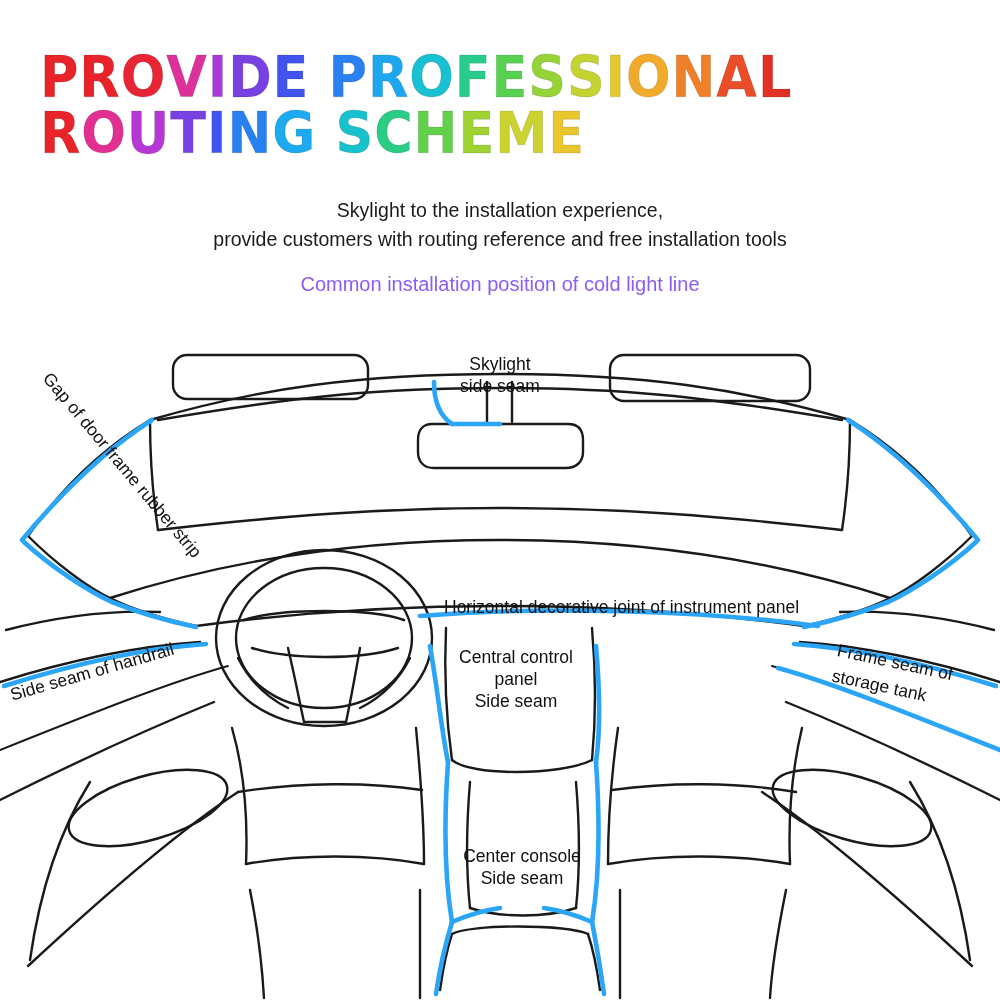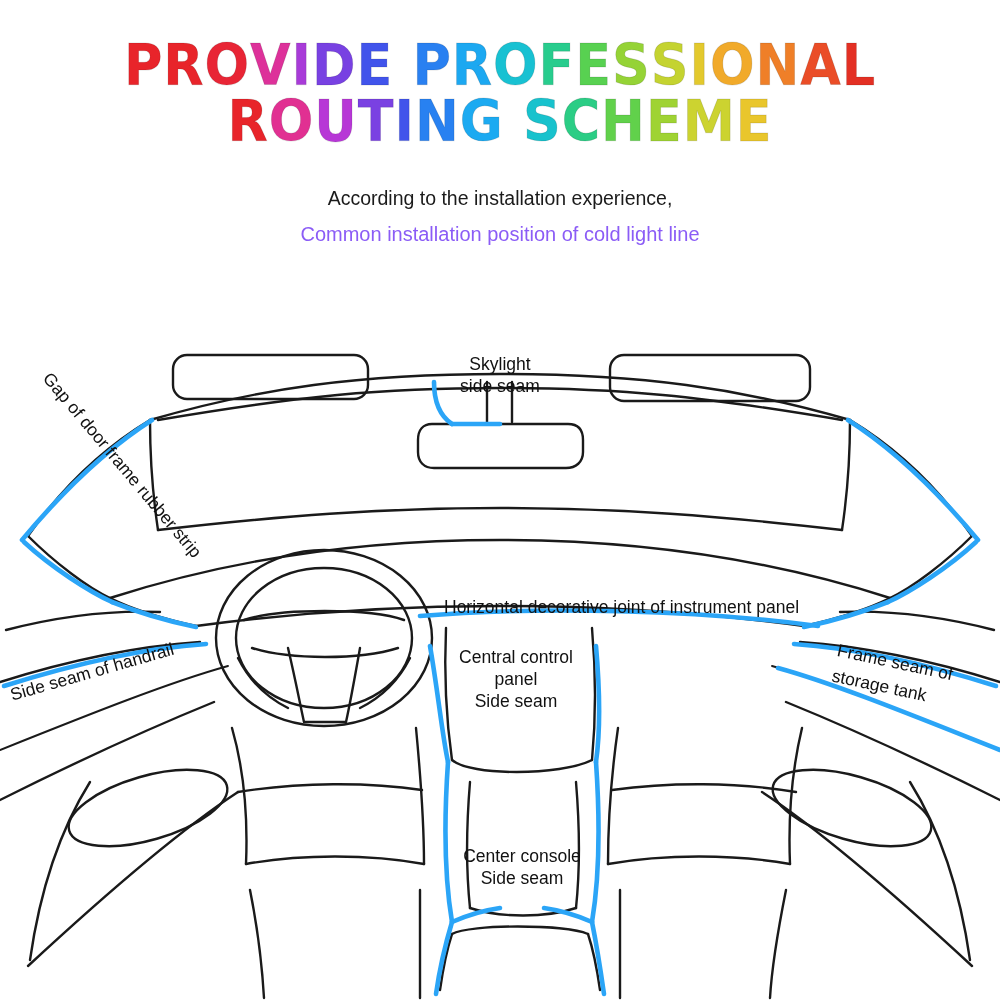--- a/index.html
+++ b/index.html
@@ -11,22 +11,22 @@
     width: 1000px;
     height: 1000px;
     position: relative;
     overflow: hidden;
     font-family: "Liberation Sans", sans-serif;
     color: #111;
   }
 
   
   .headline {
-    text-align: center;
-    padding-top: 38px;
+    text-align: left;
+    padding-top: 50px;
     line-height: 0.98;
     user-select: none;
   }
   .headline .line {
     font-family: "DejaVu Sans", sans-serif;
     font-weight: bold;
     font-size: 57px;
     letter-spacing: 1px;
     white-space: nowrap;
     -webkit-text-stroke: 1px rgba(0,0,0,0.12);
@@ -39,21 +39,21 @@
   
   .subtitle {
     text-align: center;
     margin-top: 34px;
     font-size: 19.5px;
     color: #1b1b1b;
     line-height: 1.5;
   }
   .section-label {
     text-align: center;
-    margin-top: 10px;
+    margin-top: 19px;
     font-size: 20px;
     color: #8b5cf6;
   }
 
   
   .diagram-wrap {
     position: absolute;
     left: 0;
     top: 330px;
     width: 905px;
@@ -93,21 +93,22 @@
 </style>
 </head>
 <body>
 
 <div class="headline">
   <div class="line" id="headline-line-1"><span class="ch" style="color: rgb(232, 36, 42);">P</span><span class="ch" style="color: rgb(232, 36, 42);">R</span><span class="ch" style="color: rgb(232, 37, 53);">O</span><span class="ch" style="color: rgb(221, 49, 154);">V</span><span class="ch" style="color: rgb(168, 59, 216);">I</span><span class="ch" style="color: rgb(120, 65, 226);">D</span><span class="ch" style="color: rgb(65, 84, 235);">E</span><span class="ch">&nbsp;</span><span class="ch" style="color: rgb(41, 128, 241);">P</span><span class="ch" style="color: rgb(28, 168, 241);">R</span><span class="ch" style="color: rgb(24, 193, 210);">O</span><span class="ch" style="color: rgb(40, 204, 141);">F</span><span class="ch" style="color: rgb(88, 209, 81);">E</span><span class="ch" style="color: rgb(149, 211, 54);">S</span><span class="ch" style="color: rgb(196, 211, 48);">S</span><span class="ch" style="color: rgb(227, 201, 45);">I</span><span class="ch" style="color: rgb(241, 170, 42);">O</span><span class="ch" style="color: rgb(239, 127, 40);">N</span><span class="ch" style="color: rgb(234, 77, 39);">A</span><span class="ch" style="color: rgb(227, 48, 36);">L</span></div>
   <div class="line" id="headline-line-2"><span class="ch" style="color: rgb(232, 36, 42);">R</span><span class="ch" style="color: rgb(225, 48, 146);">O</span><span class="ch" style="color: rgb(183, 55, 214);">U</span><span class="ch" style="color: rgb(122, 65, 226);">T</span><span class="ch" style="color: rgb(65, 84, 235);">I</span><span class="ch" style="color: rgb(40, 129, 241);">N</span><span class="ch" style="color: rgb(28, 170, 241);">G</span><span class="ch">&nbsp;</span><span class="ch" style="color: rgb(24, 194, 205);">S</span><span class="ch" style="color: rgb(43, 205, 133);">C</span><span class="ch" style="color: rgb(97, 209, 75);">H</span><span class="ch" style="color: rgb(159, 211, 51);">E</span><span class="ch" style="color: rgb(204, 211, 48);">M</span><span class="ch" style="color: rgb(233, 198, 44);">E</span></div>
 </div>
 
 <div class="subtitle">
-  <div>According to the installation experience,</div>
+  <div>Skylight to the installation experience,</div>
+  <div>provide customers with routing reference and free installation tools</div>
 </div>
 
 <div class="section-label">Common installation position of cold light line</div>
 
 <div class="diagram-wrap">
 <svg class="car" viewBox="0 0 1000 670" xmlns="http://www.w3.org/2000/svg">
 
   <g>
     <path class="ln" d="M150 90 C 260 58, 360 44, 500 44 C 640 44, 740 58, 850 90"></path>
     <path class="ln" d="M150 90 C 150 120, 152 160, 158 200"></path>

